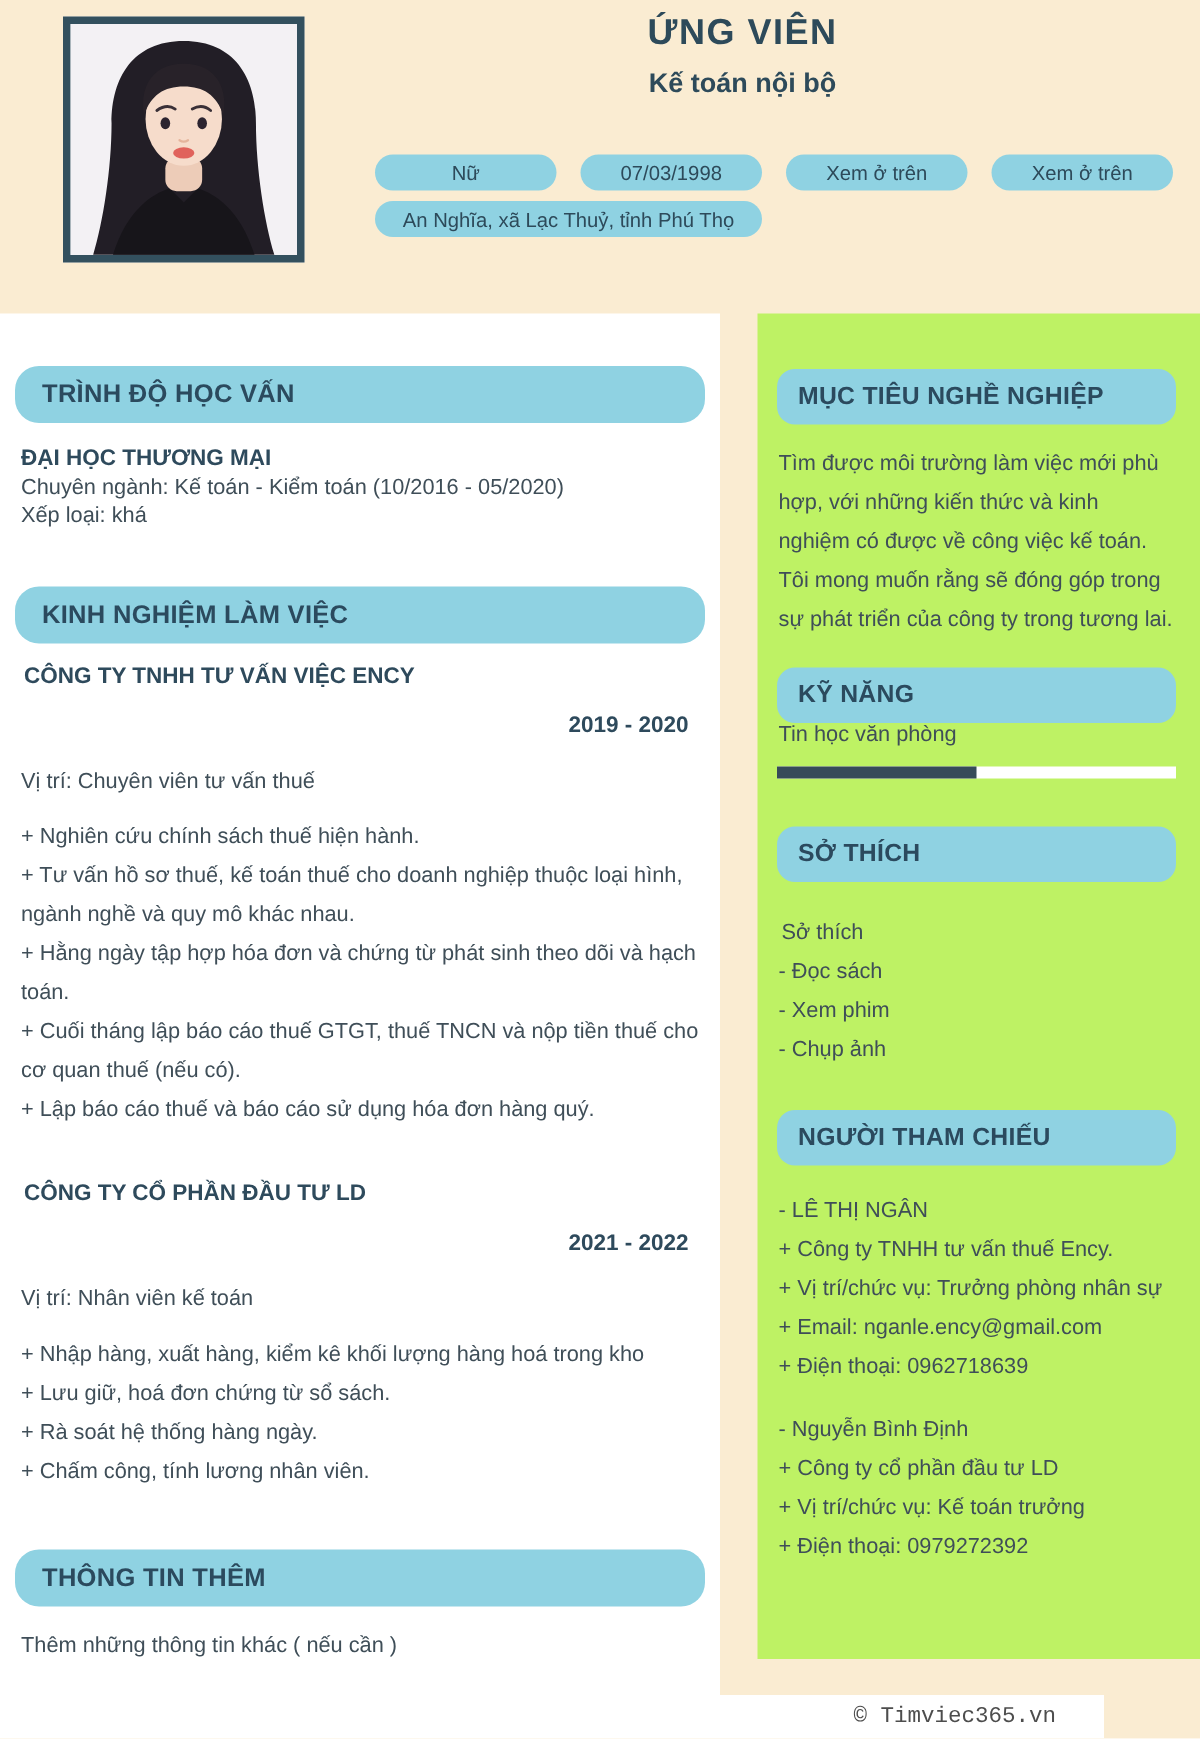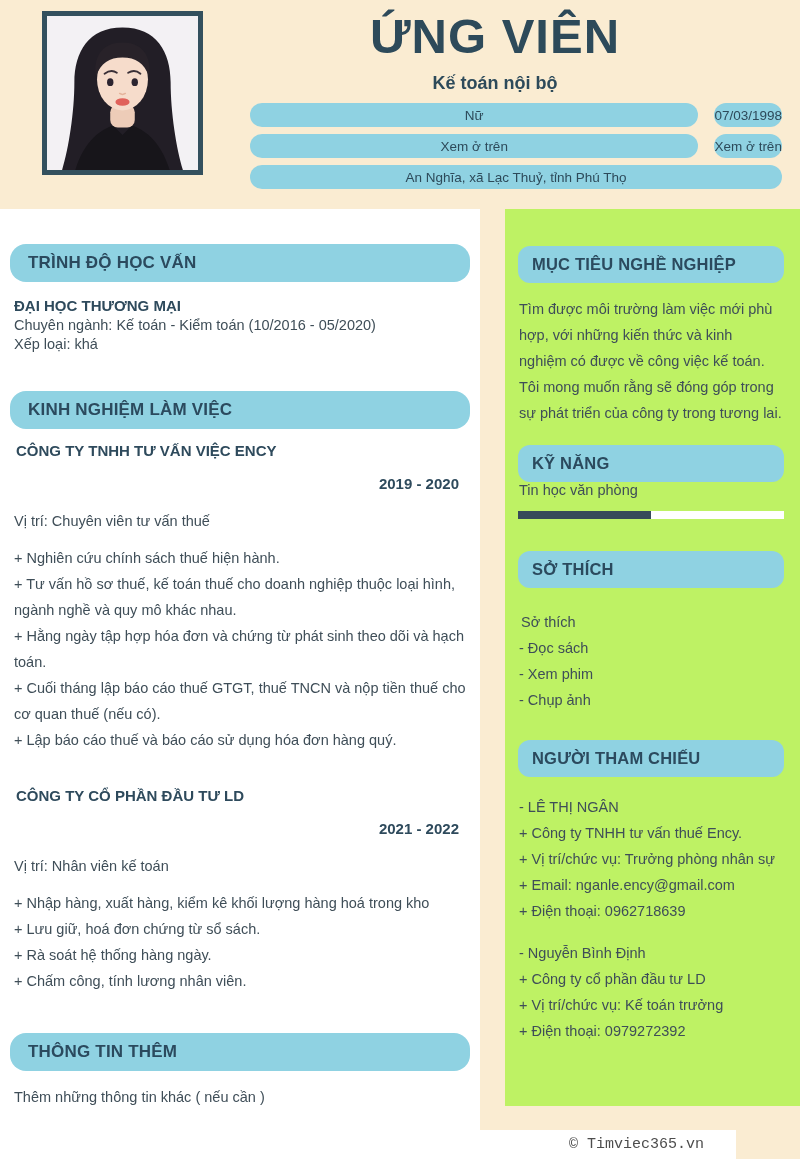--- a/index.html
+++ b/index.html
@@ -6,25 +6,25 @@
   html,body { background:#ffffff; }
   body { font-family:"Liberation Sans","DejaVu Sans",sans-serif; }
   .page { position:relative; width:800px; height:1159px; background:#faecd2; overflow:hidden; margin:0 auto; }
 
   
   .header { position:absolute; top:0; left:0; width:800px; height:209px; background:#faecd2; }
   .photo-frame { position:absolute; left:42px; top:11px; width:161px; height:164px;
                  border:5px solid #33505e; background:#f3f1f4; }
   .photo-frame svg { display:block; width:100%; height:100%; }
   .header-right { position:absolute; left:204px; top:0; width:582px; }
-  .candidate-name { text-align:center; margin-top:8px; font-size:49px; font-weight:bold;
+  .candidate-name { text-align:center; margin-top:8px; font-size:24px; font-weight:bold;
                     color:#2d4a5a; letter-spacing:1px; }
   .candidate-title { text-align:center; margin-top:9px; font-size:18px; font-weight:bold; color:#2d4a5a; }
   .pills { position:absolute; left:46px; top:103px; width:532px;
-           display:grid; grid-template-columns:1fr; gap:7px 16px; }
+           display:grid; grid-template-columns:1fr 1fr 1fr 1fr; gap:7px 16px; }
   .pill { height:24px; border-radius:12px; background:#8fd2e2; color:#2d4a5a;
           font-size:13.5px; display:flex; align-items:center; justify-content:center; }
   .pill.wide { grid-column:1 / span 2; }
 
   
   .left-panel  { position:absolute; left:0; top:209px; width:480px; height:921px; background:#ffffff; padding:0 10px; }
   .right-panel { position:absolute; left:505px; top:209px; width:295px; height:897px; background:#bef264;
                  padding:0 16px 0 13px; }
 
   .section-pill { height:38px; border-radius:16px; background:#8fd2e2; color:#2b4a5e;

